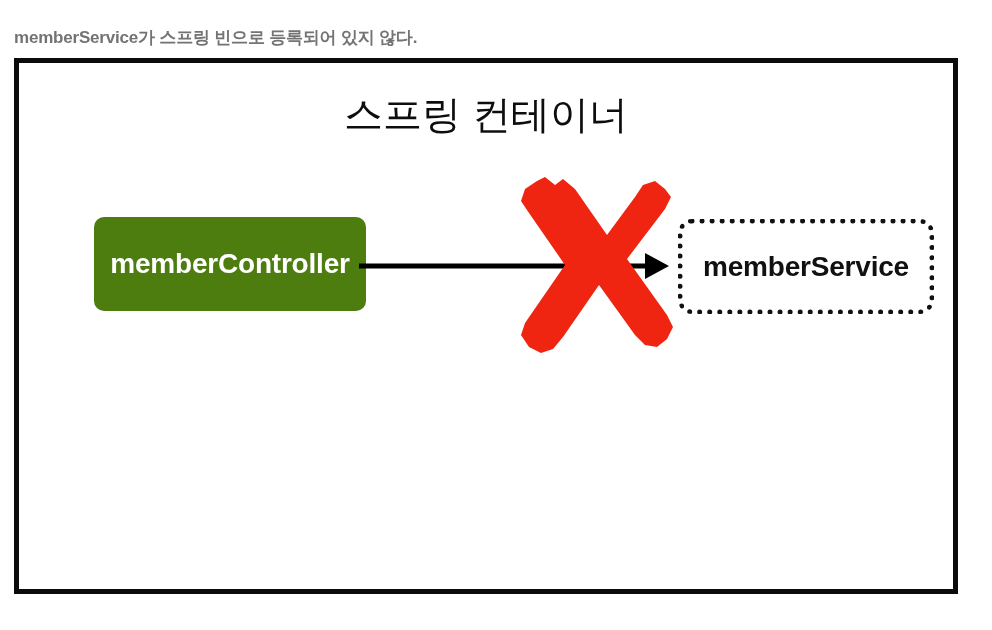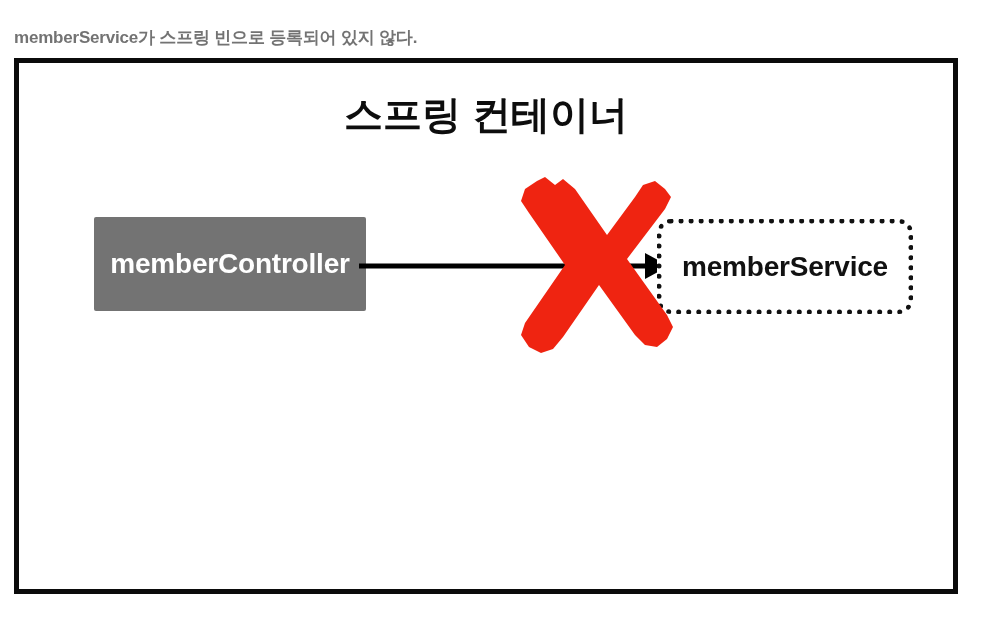--- a/index.html
+++ b/index.html
@@ -41,21 +41,21 @@
   }
 
   
   .container-title {
     position: absolute;
     left: 0;
     top: 32px;
     width: 100%;
     text-align: center;
     font-size: 39px;
-    font-weight: 700;
+    font-weight: 400;
     color: #0d0d0d;
     letter-spacing: 0px;
     line-height: 1.05;
   }
 
   
   .stage {
     position: absolute;
     left: 0;
     top: 0;
@@ -63,38 +63,38 @@
     height: 100%;
   }
 
   
   .node-green {
     position: absolute;
     left: 75px;
     top: 154px;
     width: 272px;
     height: 94px;
-    background: #737373;
-    border-radius: 2px;
+    background: #4d7c0f;
+    border-radius: 10px;
     display: flex;
     align-items: center;
     justify-content: center;
   }
   .node-green .node-label {
     color: #ffffff;
     font-size: 28px;
     font-weight: bold;
     letter-spacing: -0.2px;
     white-space: nowrap;
   }
 
   
   .node-dotted {
     position: absolute;
-    left: 638px;
+    left: 659px;
     top: 156px;
     width: 256px;
     height: 95px;
     box-sizing: border-box;
     border: 5px dotted #111111;
     border-radius: 14px;
     background: #ffffff;
     display: flex;
     align-items: center;
     justify-content: center;

